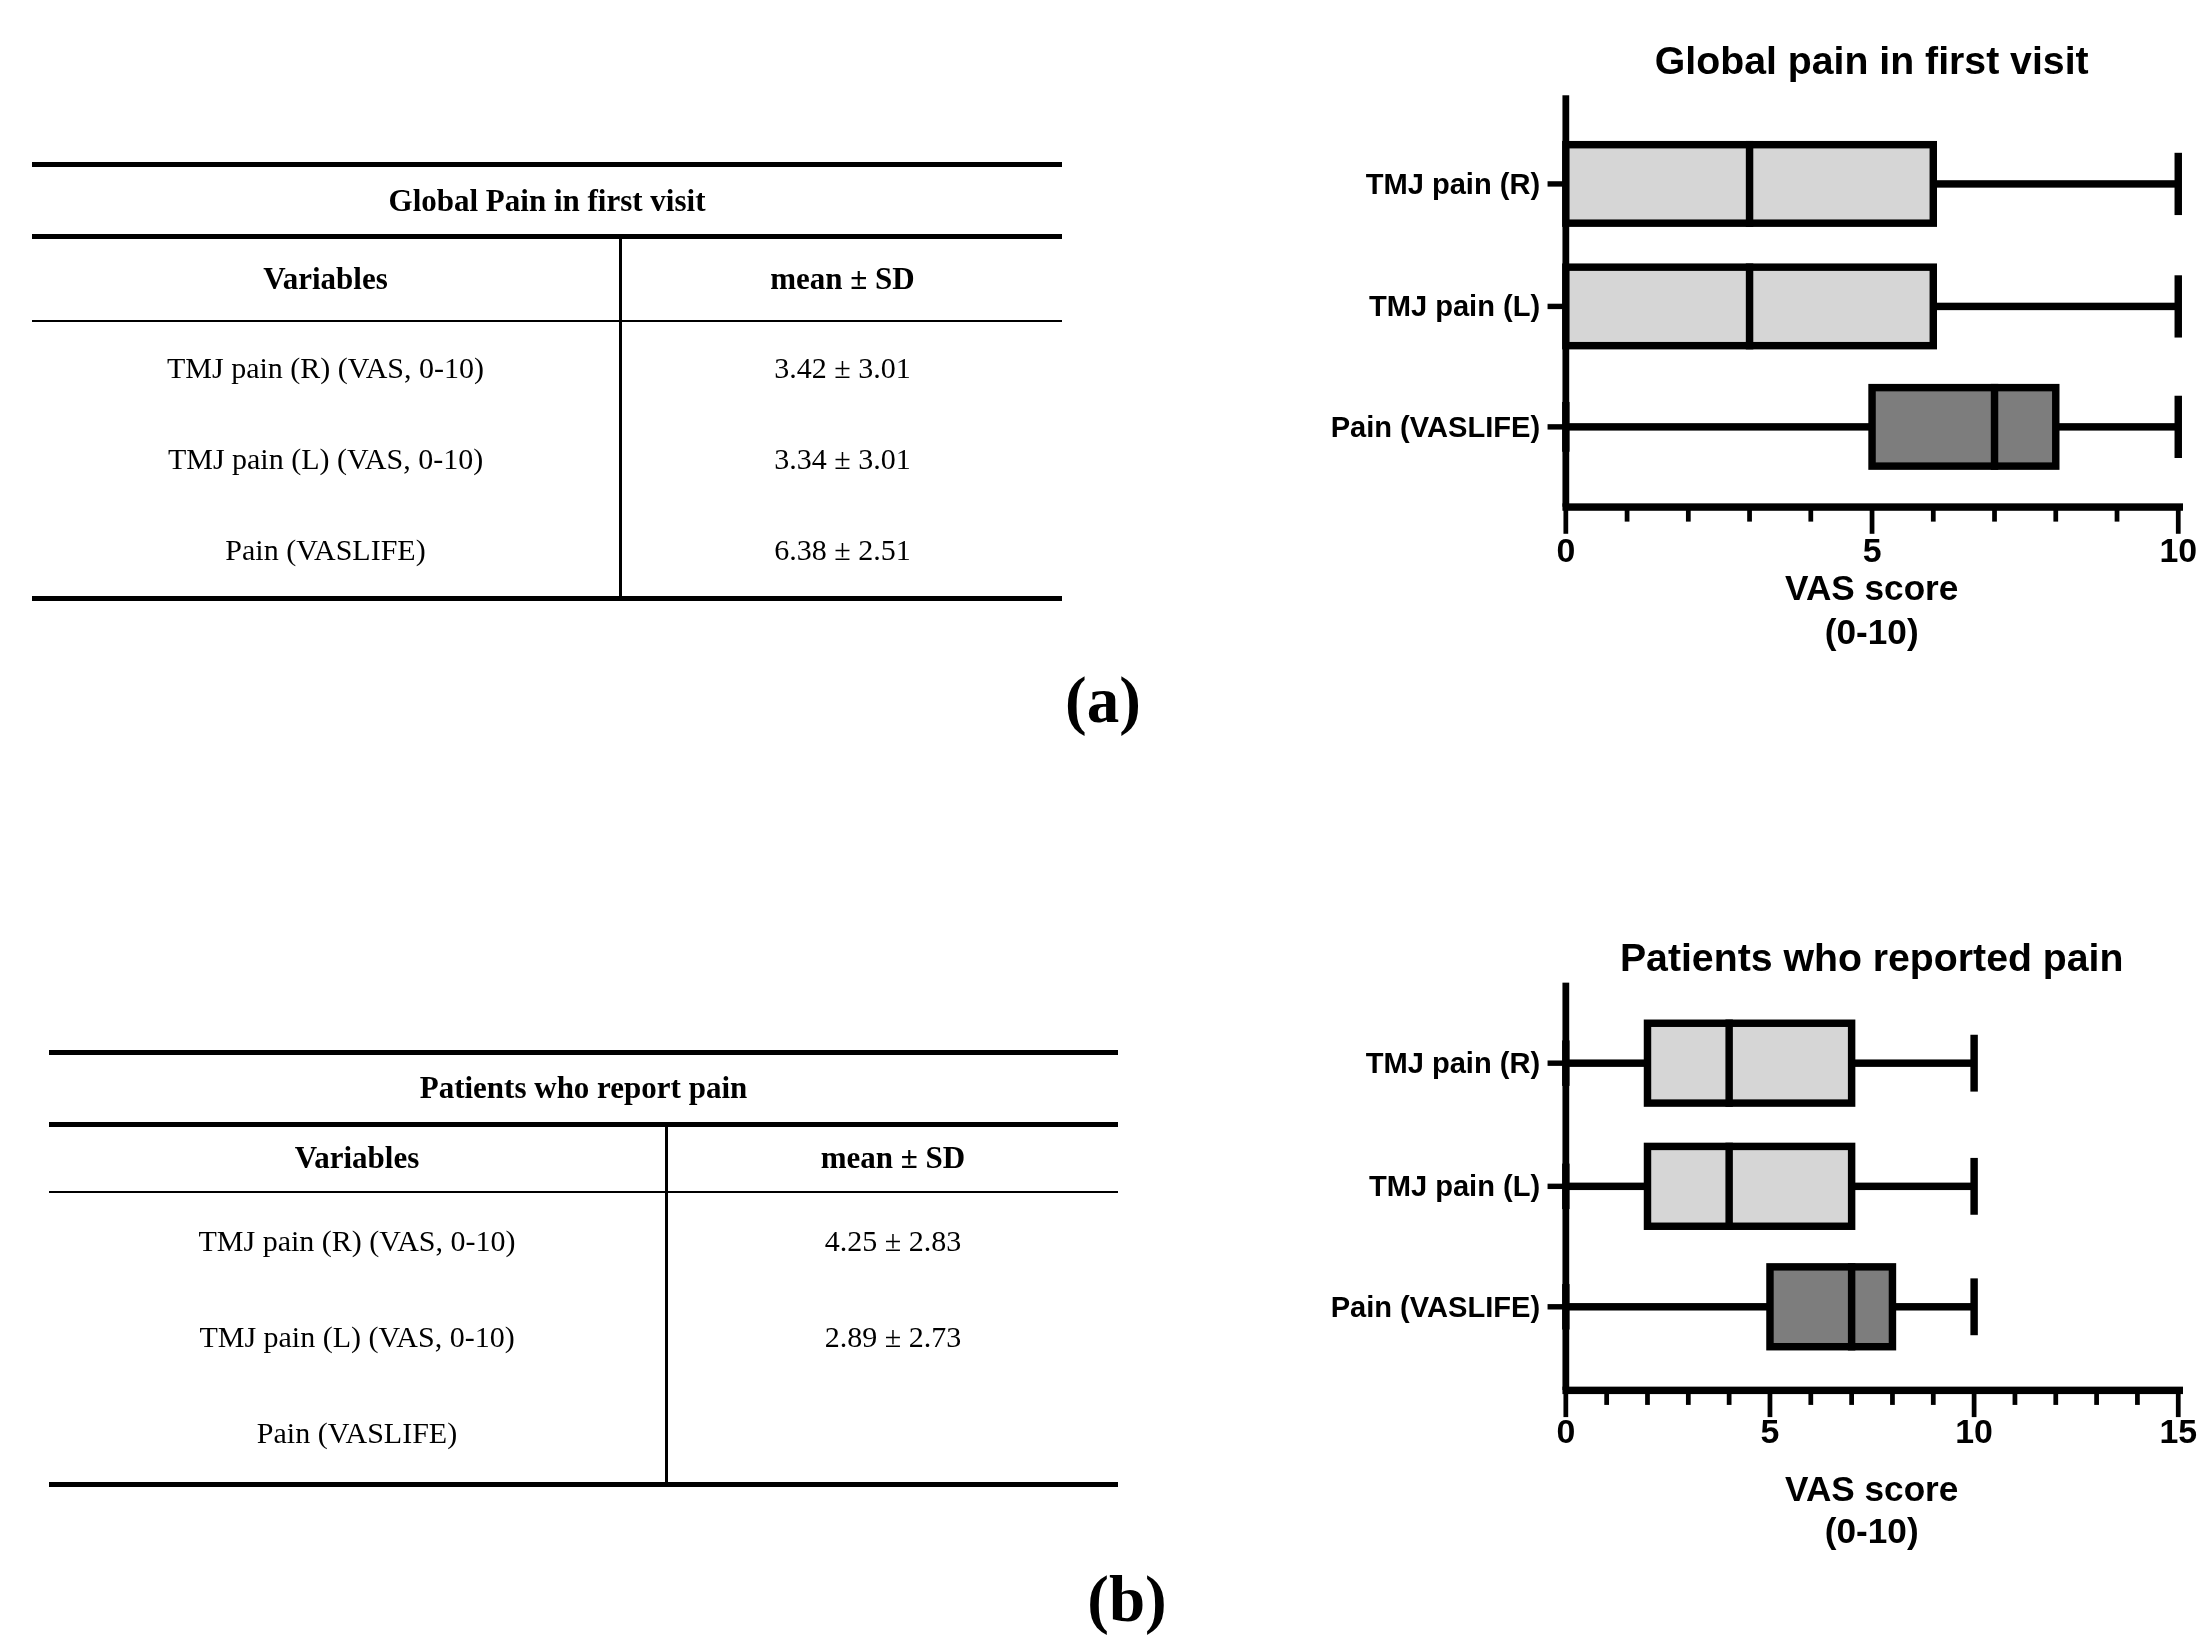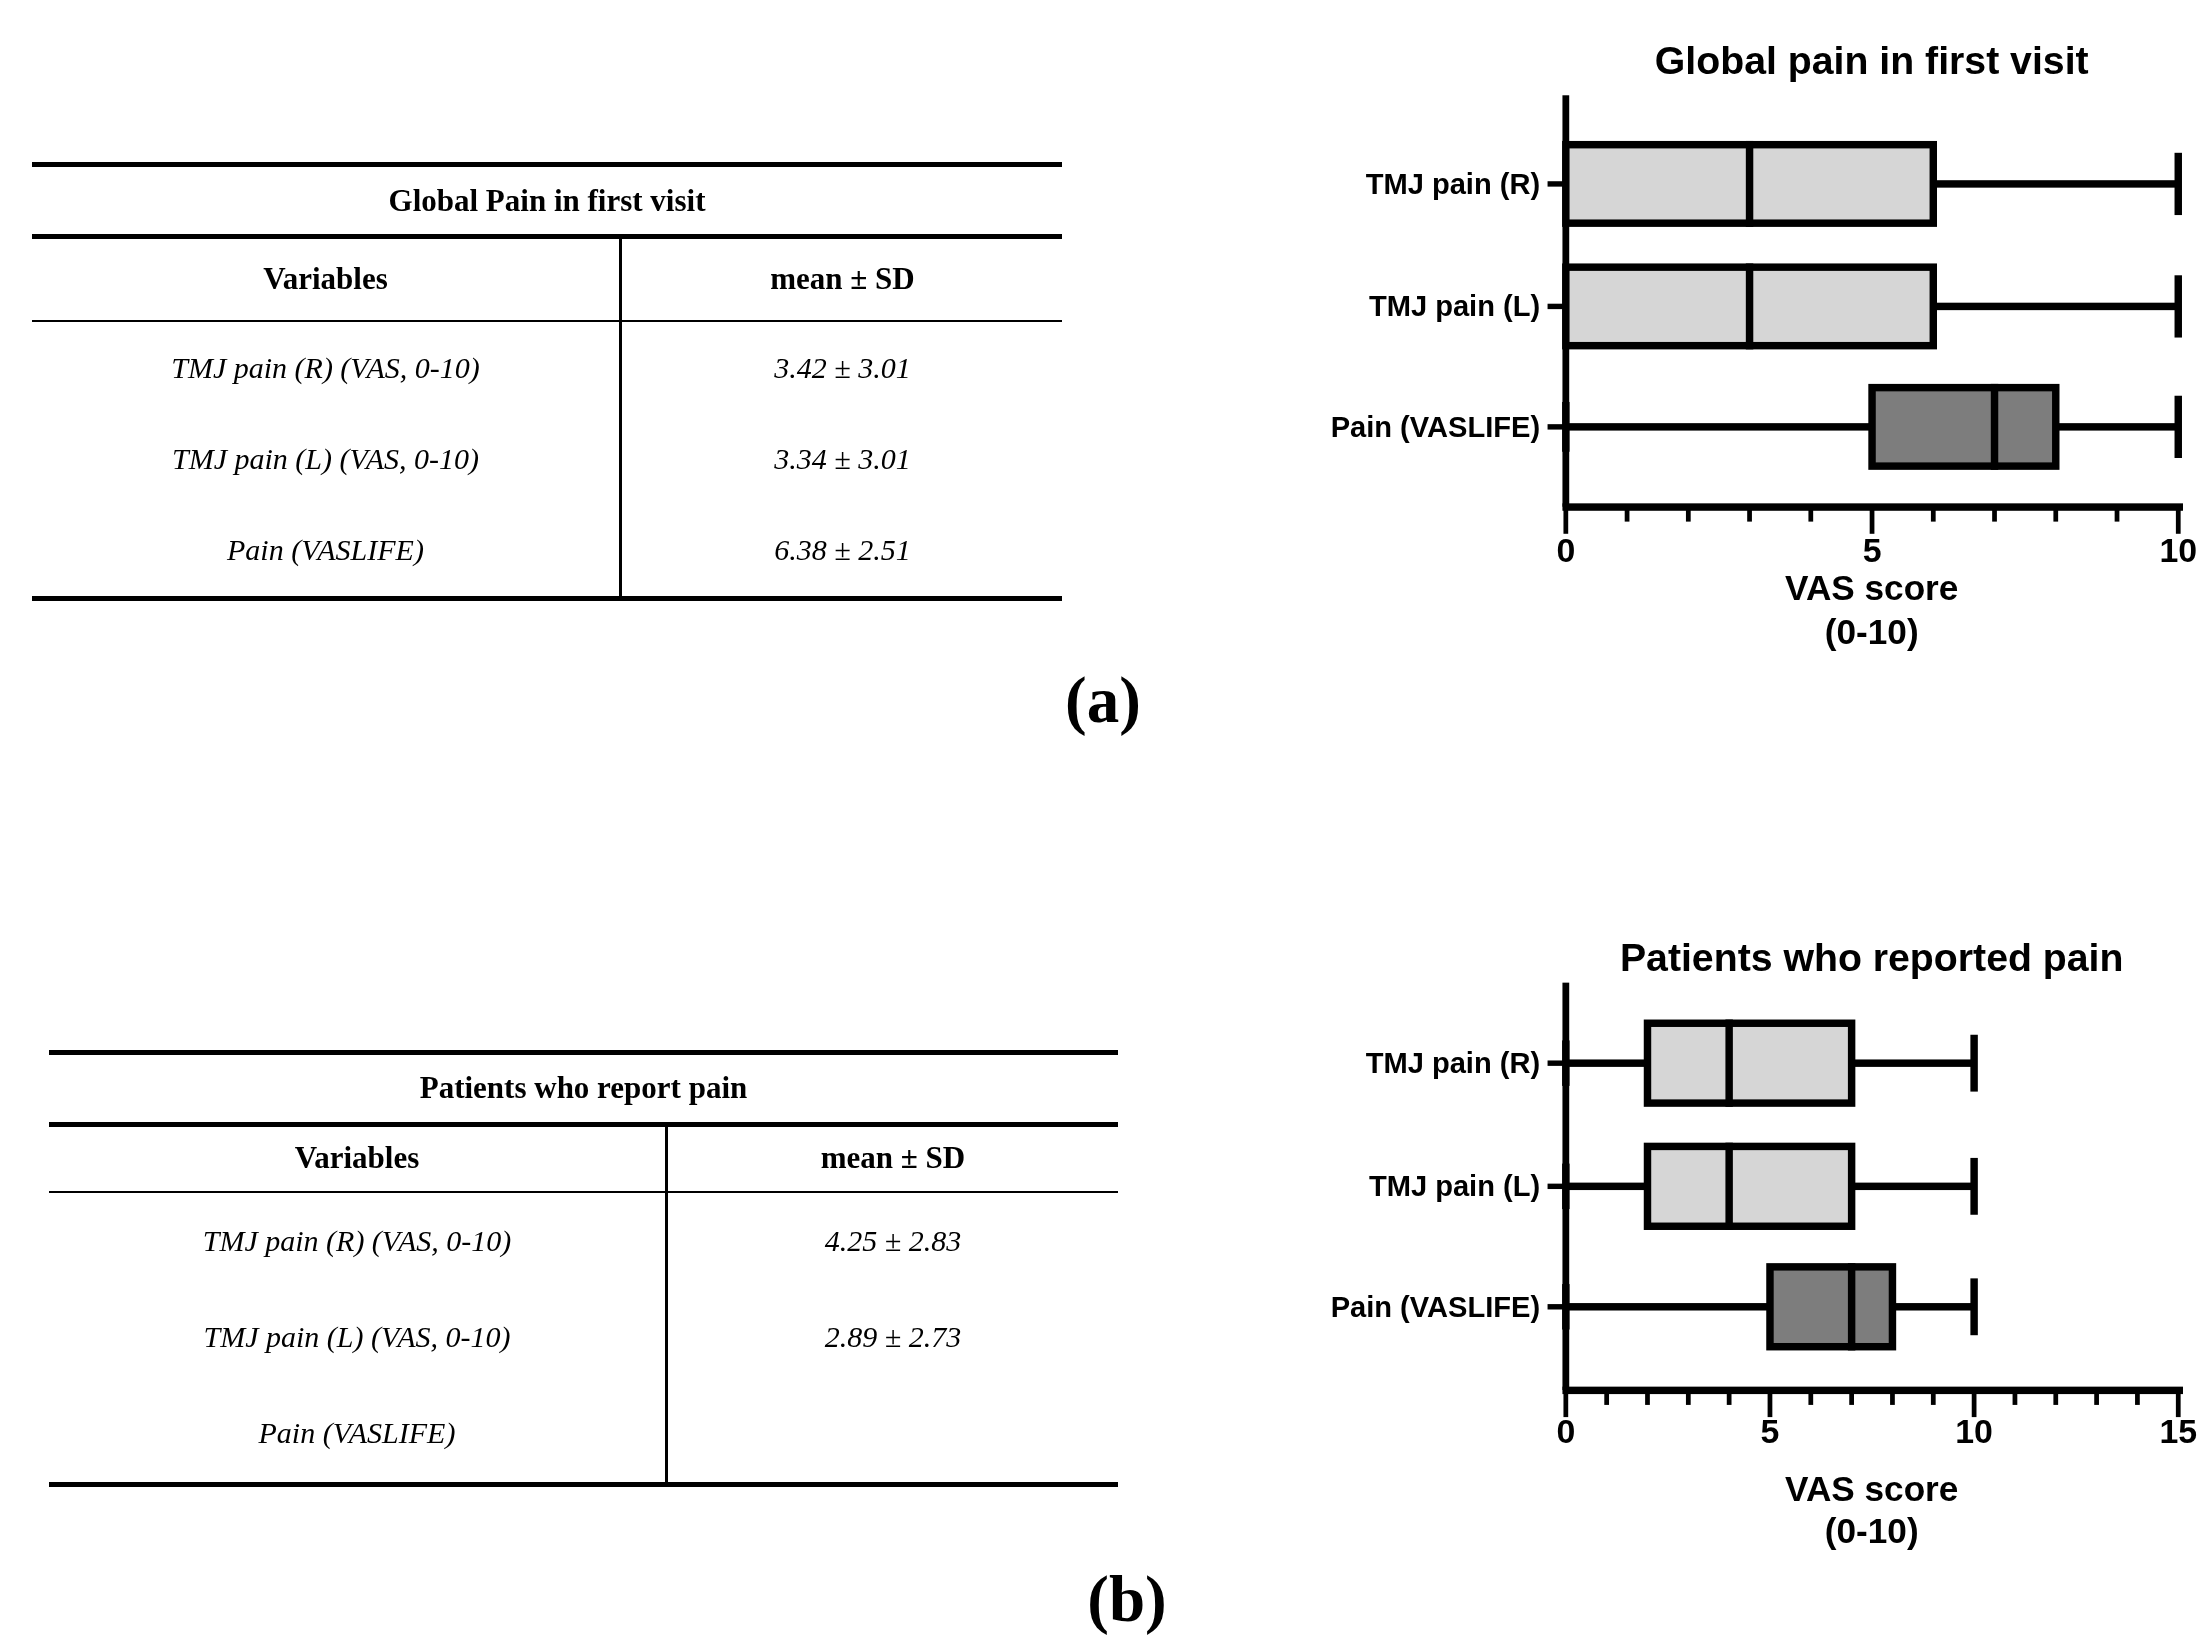--- a/index.html
+++ b/index.html
@@ -5,21 +5,21 @@
   html,body{margin:0;padding:0;background:#ffffff;}
   .canvas{position:relative;width:2205px;height:1651px;background:#ffffff;overflow:hidden;}
 
   
   .tbl{position:absolute;font-family:"Liberation Serif",serif;color:#000;}
   .tbl .ln{position:absolute;left:0;right:0;background:#000;}
   .tbl .vln{position:absolute;width:3.4px;background:#000;}
   .tbl .band{position:absolute;left:0;right:0;display:flex;align-items:center;justify-content:center;text-align:center;}
   .tbl .cell{position:absolute;display:flex;align-items:center;justify-content:center;text-align:right;}
   .tbl .bold{font-weight:bold;font-size:31px;}
-  .tbl .body-text{font-size:30px;font-style:italic;}
+  .tbl .body-text{font-size:30px;}
 
   
   #table-a{left:32px;top:162px;width:1030px;height:438px;}
   #table-a .ln.top{top:0;height:4.7px;}
   #table-a .band.title{top:4.7px;height:68px;}
   #table-a .ln.l2{top:72px;height:4.7px;}
   #table-a .ln.l3{top:158px;height:2px;}
   #table-a .ln.bottom{top:434px;height:4.7px;}
   #table-a .vln{left:587px;top:72px;height:366px;}
   #table-a .cell.c1{left:0;width:587px;}

